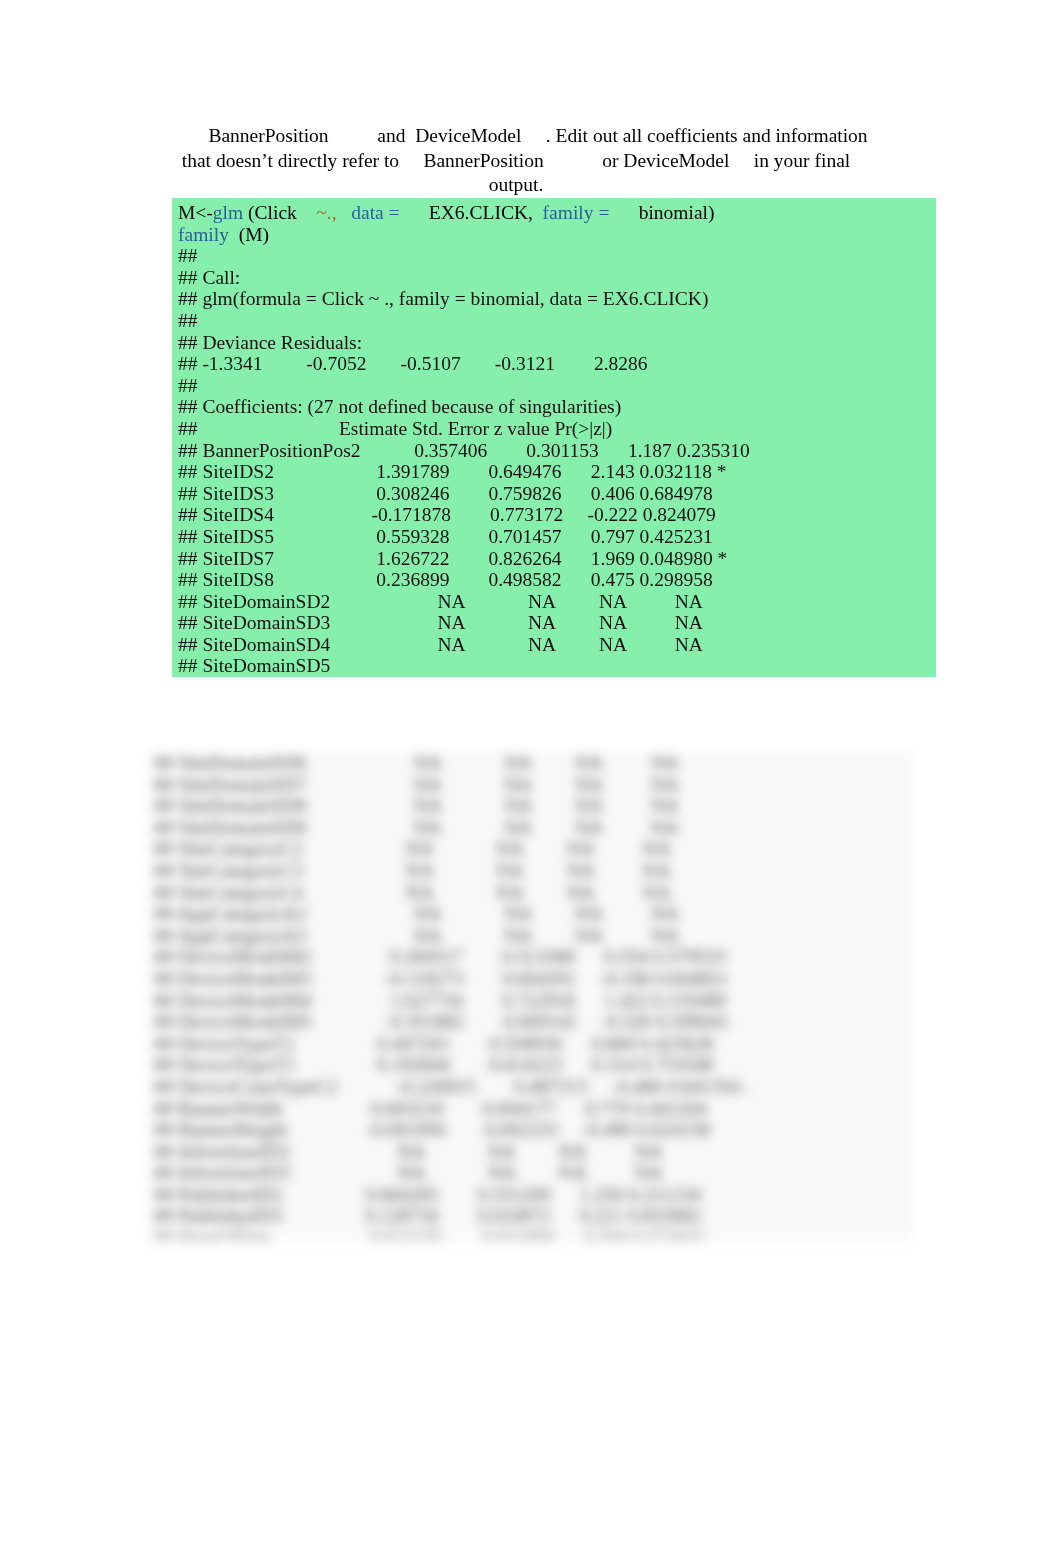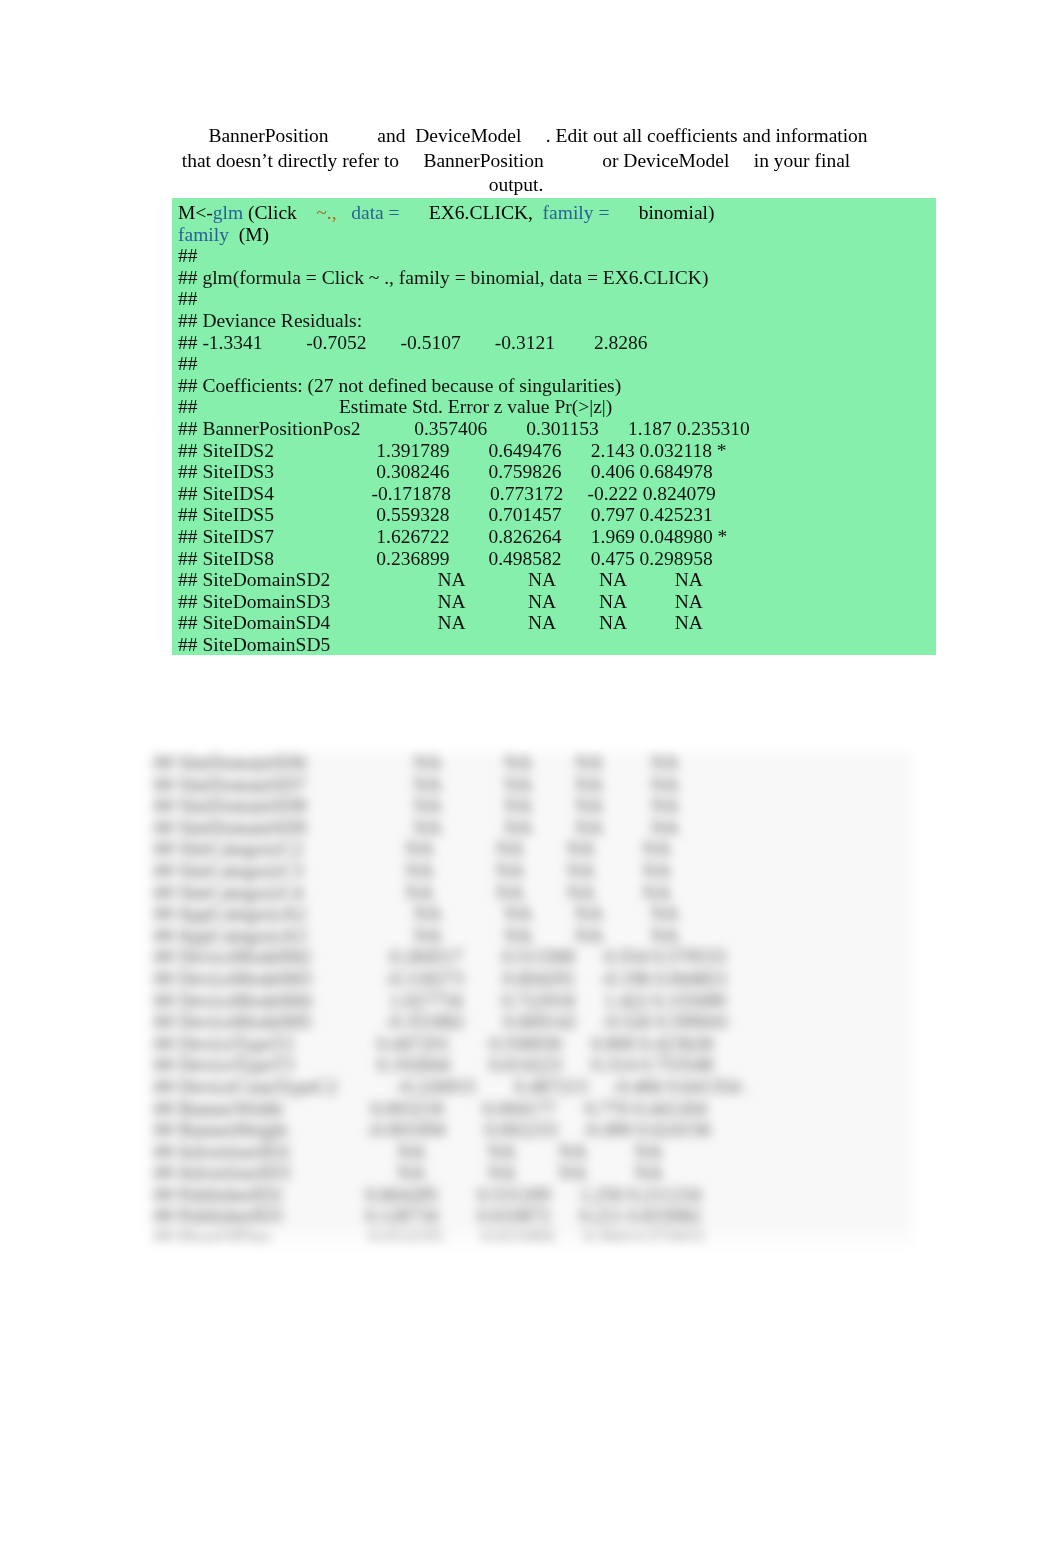--- a/index.html
+++ b/index.html
@@ -92,20 +92,21 @@
   <span class="pline">output.</span>
 </div>
 
 <div id="code-output-block">
 
   <div class="src-line"><span>M&lt;-</span><span class="kw">glm</span><span> (Click    </span><span class="op">~.,</span><span>   </span><span class="kw">data = </span><span>     EX6.CLICK,  </span><span class="kw">family = </span><span>     binomial)</span></div>
 
   <div class="src-line"><span class="kw">family</span><span>  (M)</span></div>
 
   <div class="out-line">## </div>
+  <div class="out-line">## Call:</div>
   <div class="out-line">## glm(formula = Click ~ ., family = binomial, data = EX6.CLICK)</div>
   <div class="out-line">## </div>
   <div class="out-line">## Deviance Residuals:</div>
   <div class="out-line">## -1.3341         -0.7052       -0.5107       -0.3121        2.8286</div>
   <div class="out-line">## </div>
   <div class="out-line">## Coefficients: (27 not defined because of singularities)</div>
   <div class="out-line">##                             Estimate Std. Error z value Pr(&gt;|z|)</div>
   <div class="out-line">## BannerPositionPos2           0.357406        0.301153      1.187 0.235310</div>
   <div class="out-line">## SiteIDS2                     1.391789        0.649476      2.143 0.032118 *</div>
   <div class="out-line">## SiteIDS3                     0.308246        0.759826      0.406 0.684978</div>

